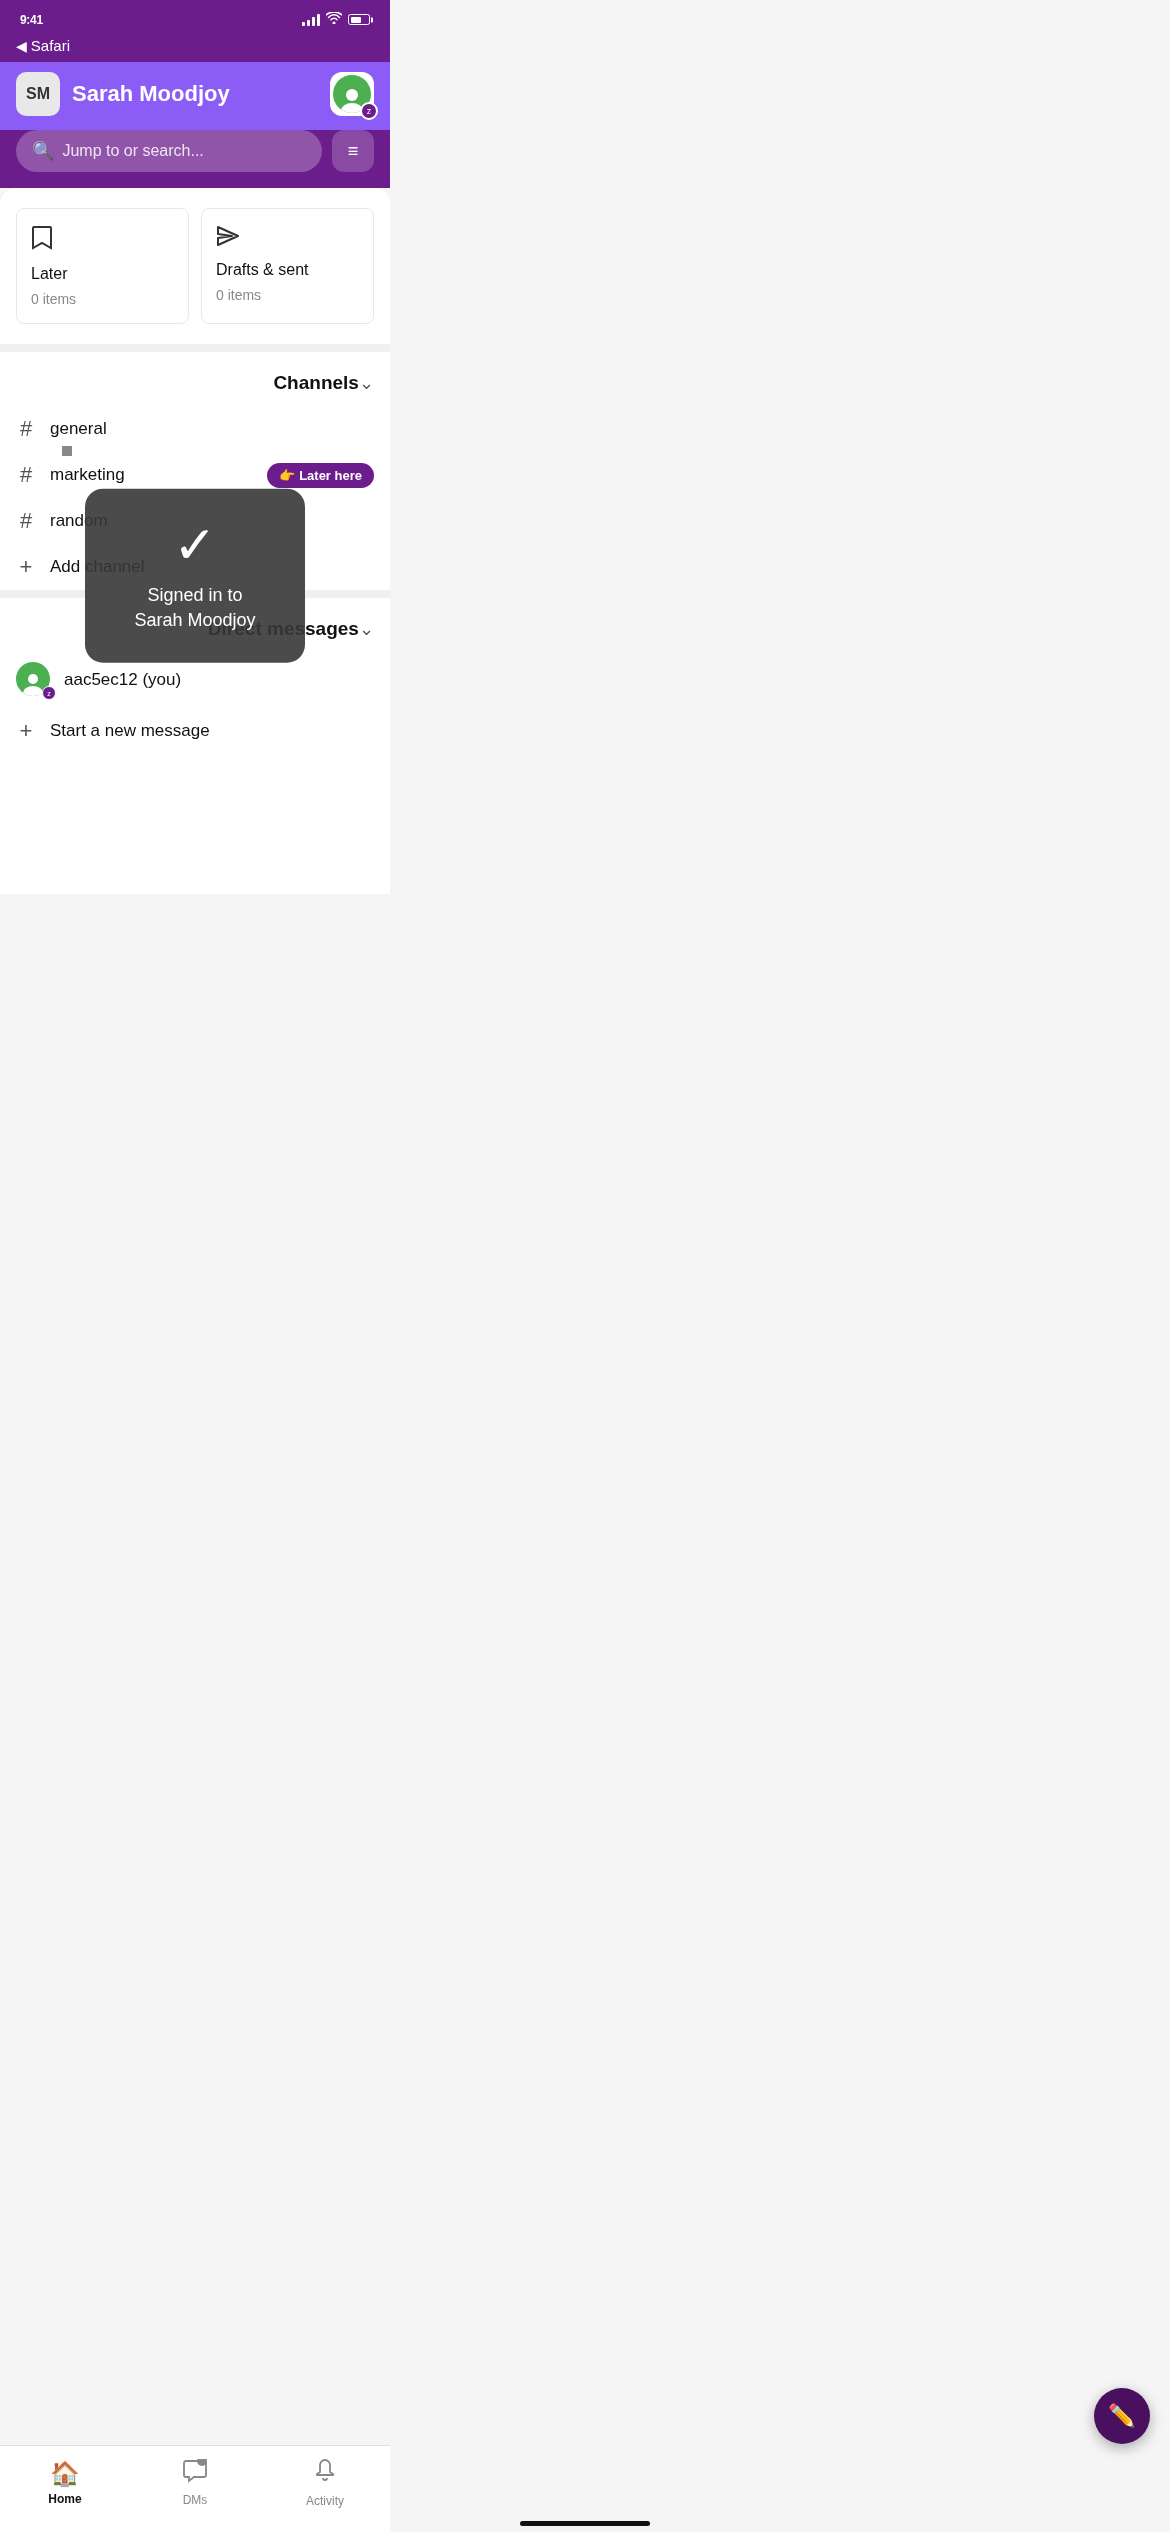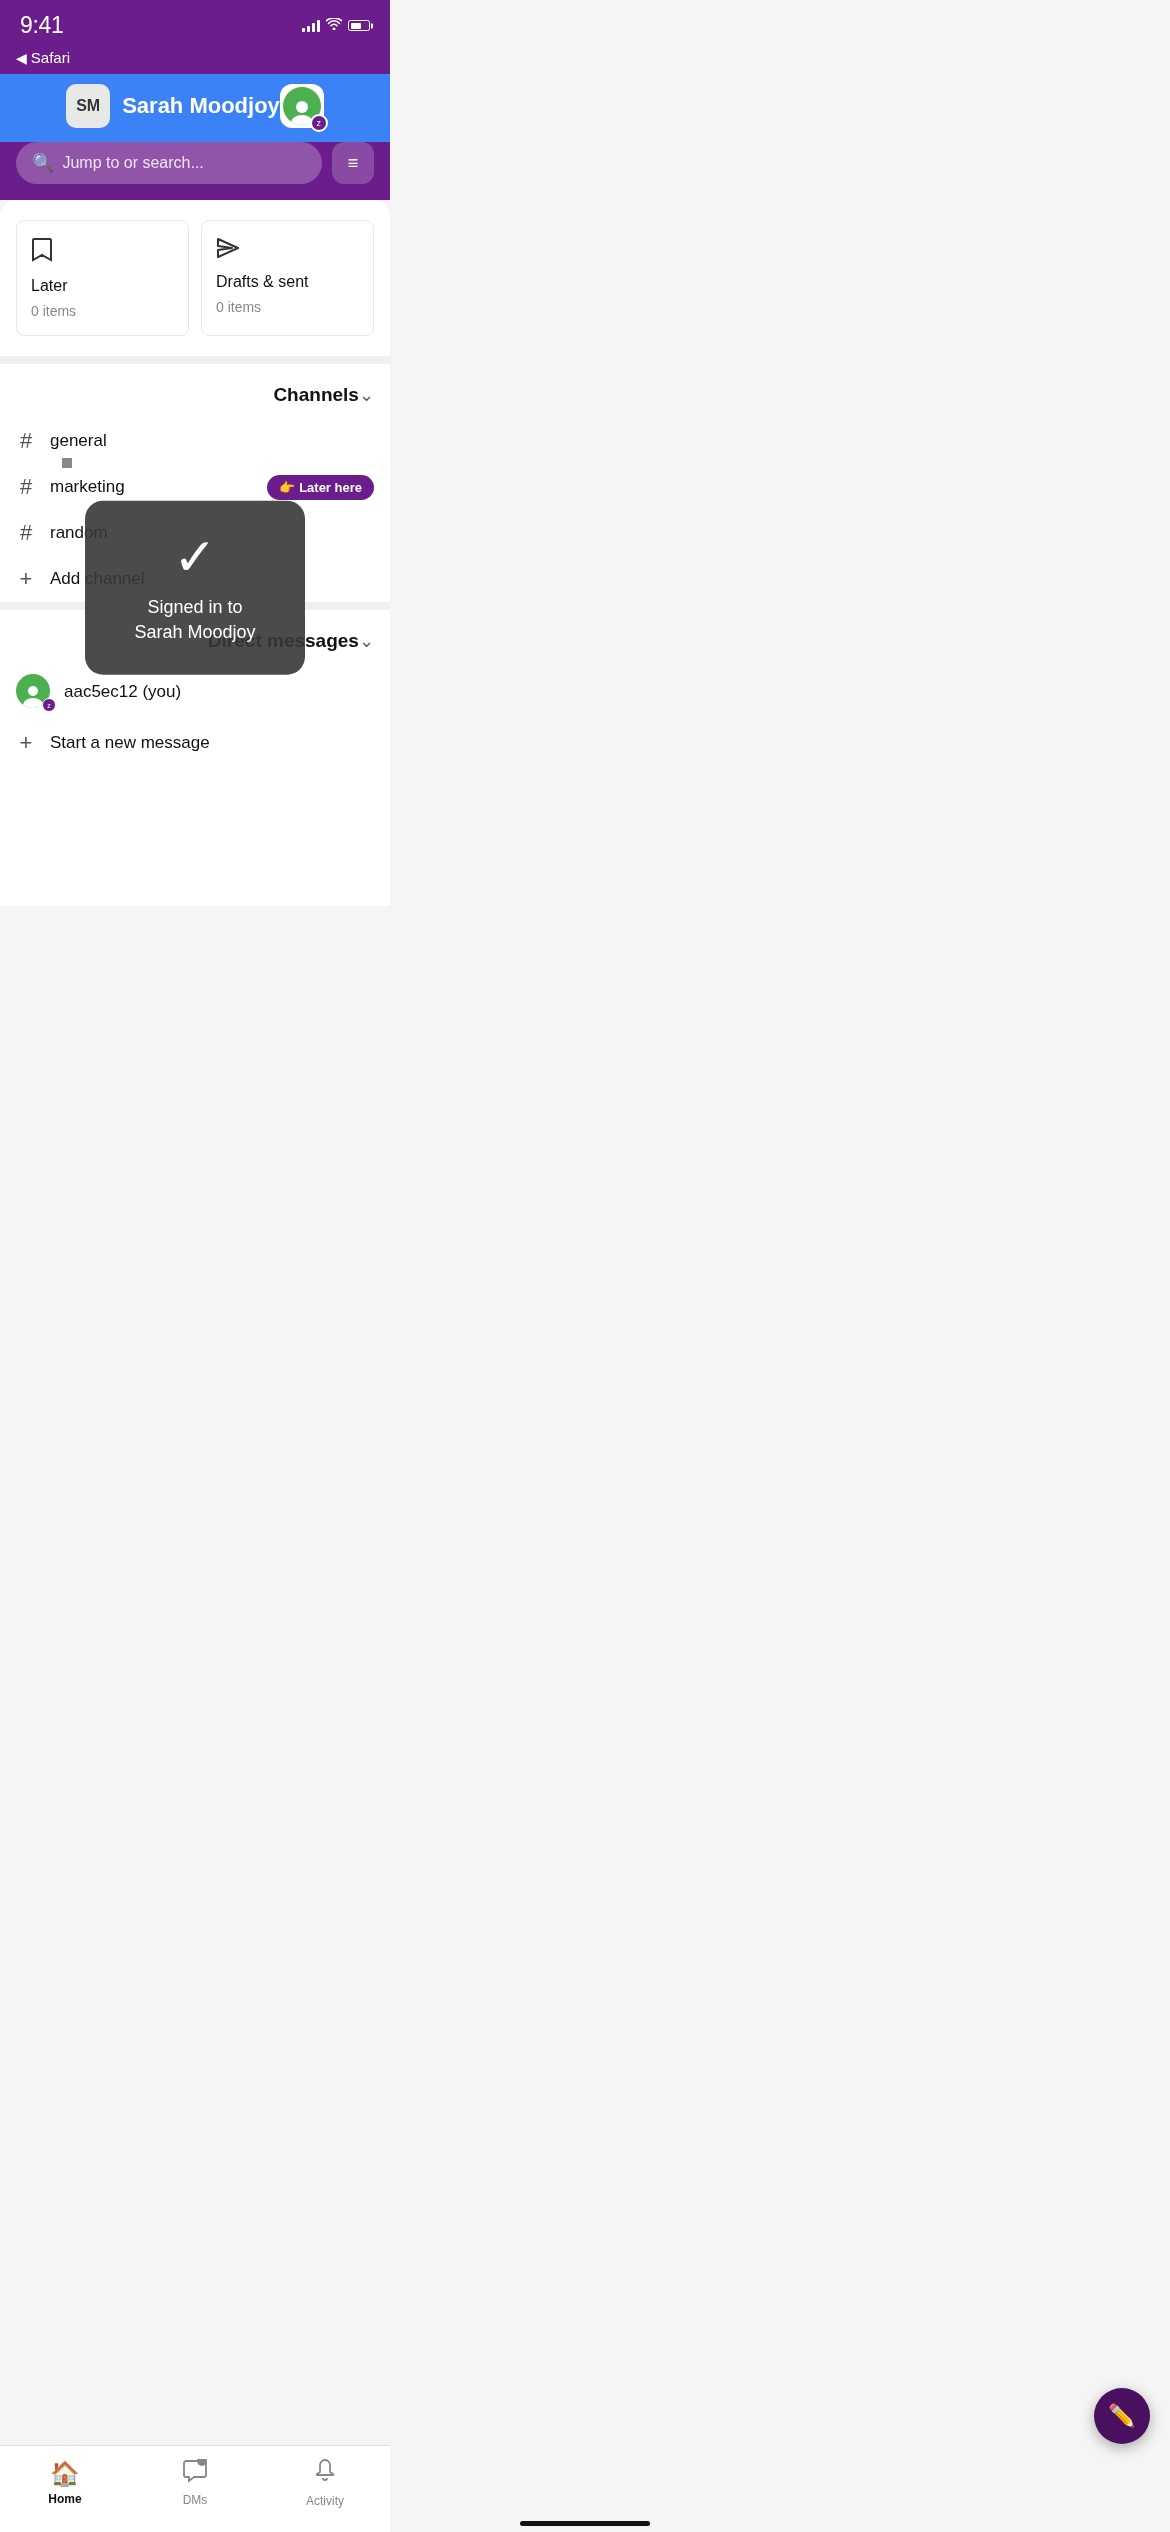--- a/index.html
+++ b/index.html
@@ -17,22 +17,22 @@
     
     .status-bar {
       background: #6b1d8b;
       display: flex;
       justify-content: space-between;
       align-items: center;
       padding: 12px 20px 6px;
       color: white;
     }
     .status-time {
-      font-size: 23px;
-      font-weight: 400;
+      font-size: 12px;
+      font-weight: 700;
       letter-spacing: -0.3px;
     }
     .status-icons {
       display: flex;
       align-items: center;
       gap: 6px;
     }
     .signal-bars {
       display: flex;
       align-items: flex-end;
@@ -92,25 +92,25 @@
       align-items: center;
       gap: 4px;
     }
     .safari-back {
       color: white;
       font-size: 14px;
     }
 
     
     .app-header {
-      background: #3b82f6;
+      background: #8b5cf6;
       padding: 10px 16px 14px;
       display: flex;
       align-items: center;
-      justify-content: center;
+      justify-content: space-between;
     }
     .header-left {
       display: flex;
       align-items: center;
       gap: 12px;
     }
     .avatar-sm {
       width: 44px;
       height: 44px;
       border-radius: 10px;

